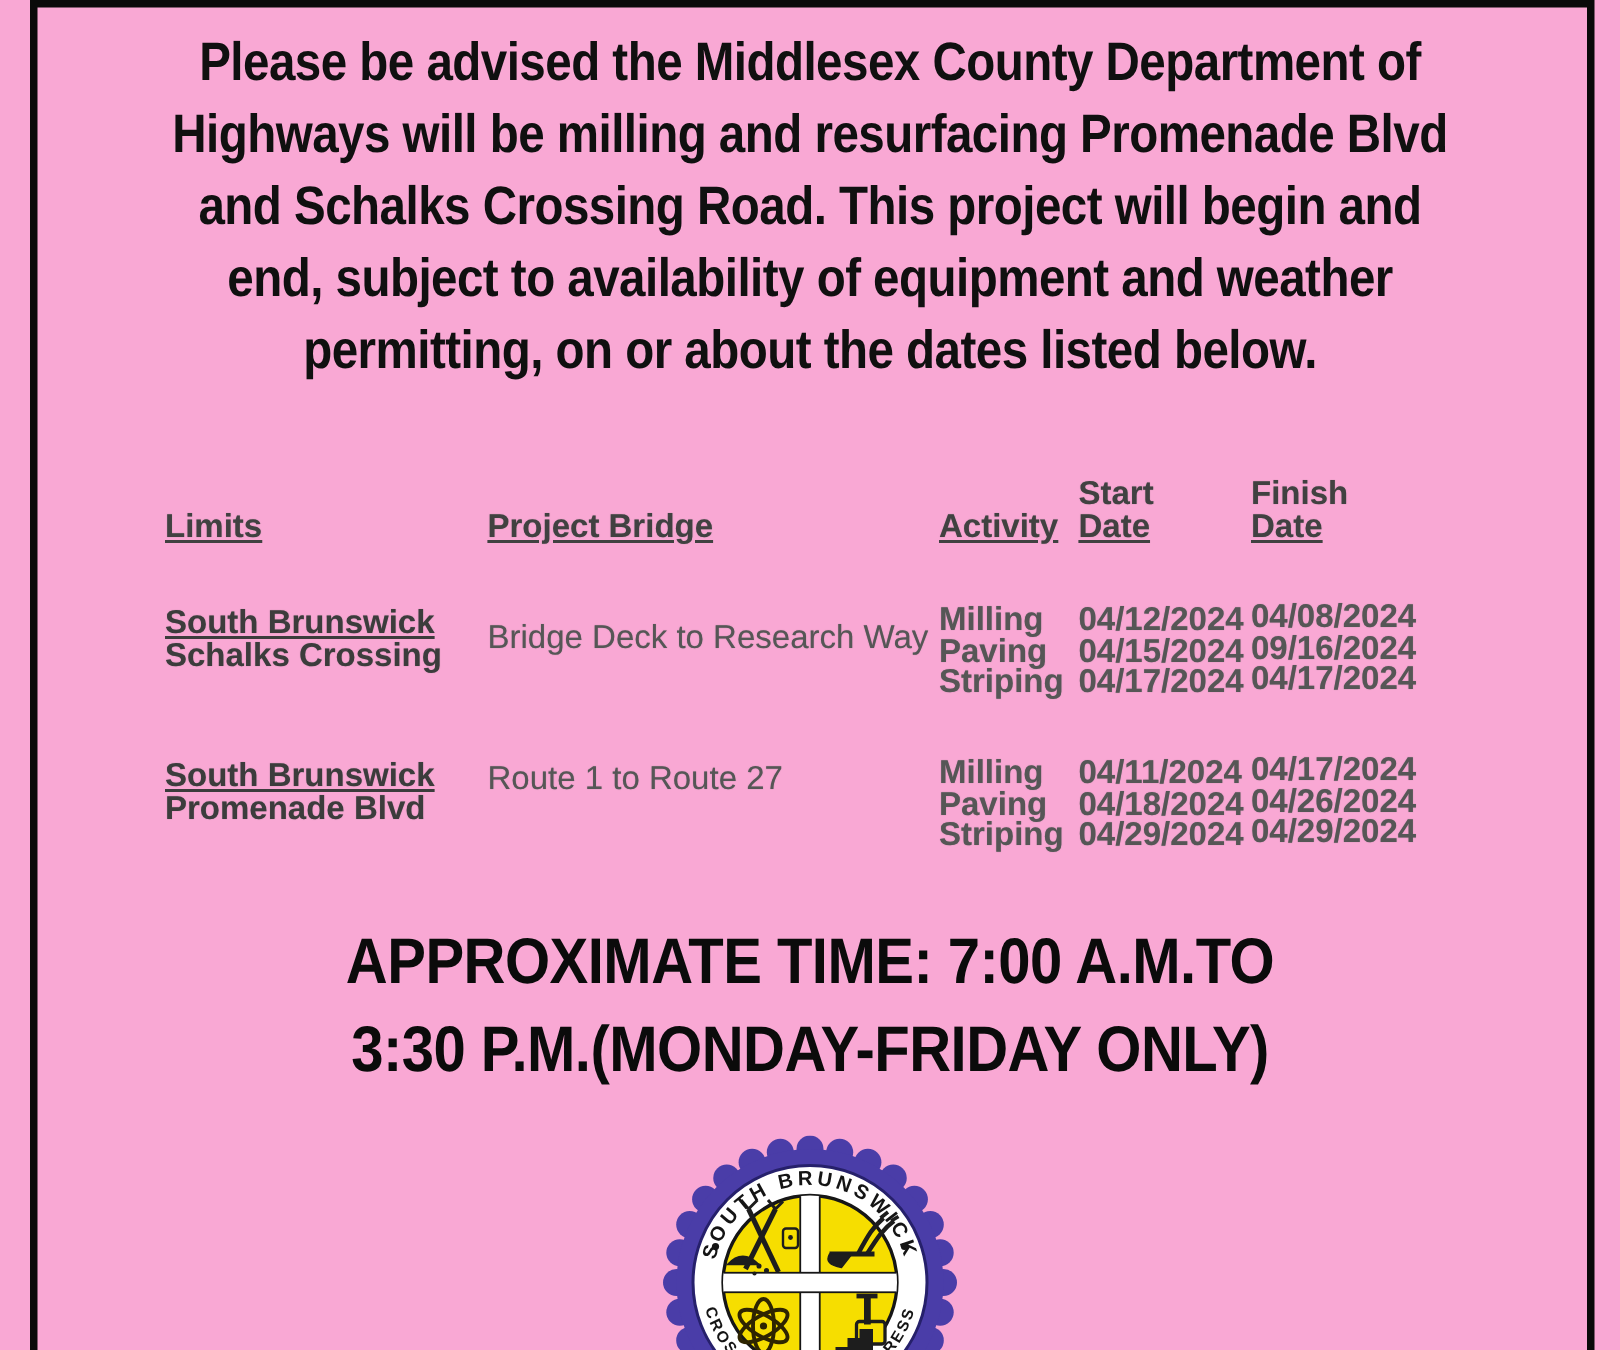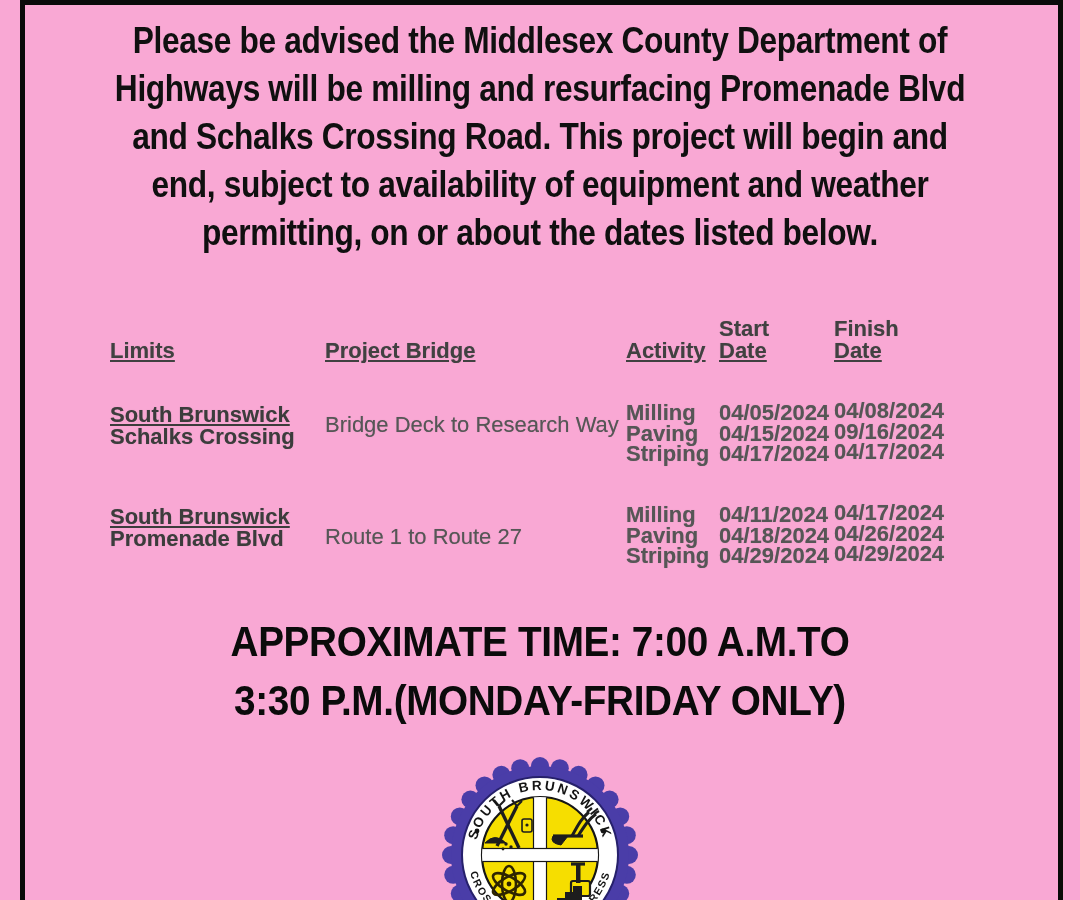--- a/index.html
+++ b/index.html
@@ -67,35 +67,35 @@
       <span class="und" style="display:block">South Brunswick</span>
       <span style="display:block">Schalks Crossing</span>
     </div>
     <div class="abs scan" style="left:325px; top:392px;margin-top:20px;">Bridge Deck to Research Way</div>
     <div class="abs scan actcol" style="left:626px; top:403px;">
       <span style="display:block">Milling</span>
       <span style="display:block">Paving</span>
       <span style="display:block">Striping</span>
     </div>
     <div class="abs scan datecol" style="left:719px; top:403px;">
-      <span style="display:block">04/05/2024</span>
+      <span style="display:block">04/12/2024</span>
       <span style="display:block">04/15/2024</span>
       <span style="display:block">04/17/2024</span>
     </div>
     <div class="abs scan datecol" style="left:834px; top:401px;">
       <span style="display:block">04/08/2024</span>
       <span style="display:block">09/16/2024</span>
       <span style="display:block">04/17/2024</span>
     </div>
 
     <div class="abs scan projname" style="left:110px; top:506px;">
       <span class="und" style="display:block">South Brunswick</span>
       <span style="display:block">Promenade Blvd</span>
     </div>
-    <div class="abs scan" style="left:325px; top:524px;text-align:center;">Route 1 to Route 27</div>
+    <div class="abs scan" style="left:325px; top:506px;text-align:center;">Route 1 to Route 27</div>
     <div class="abs scan actcol" style="left:626px; top:505px;">
       <span style="display:block">Milling</span>
       <span style="display:block">Paving</span>
       <span style="display:block">Striping</span>
     </div>
     <div class="abs scan datecol" style="left:719px; top:505px;">
       <span style="display:block">04/11/2024</span>
       <span style="display:block">04/18/2024</span>
       <span style="display:block">04/29/2024</span>
     </div>

